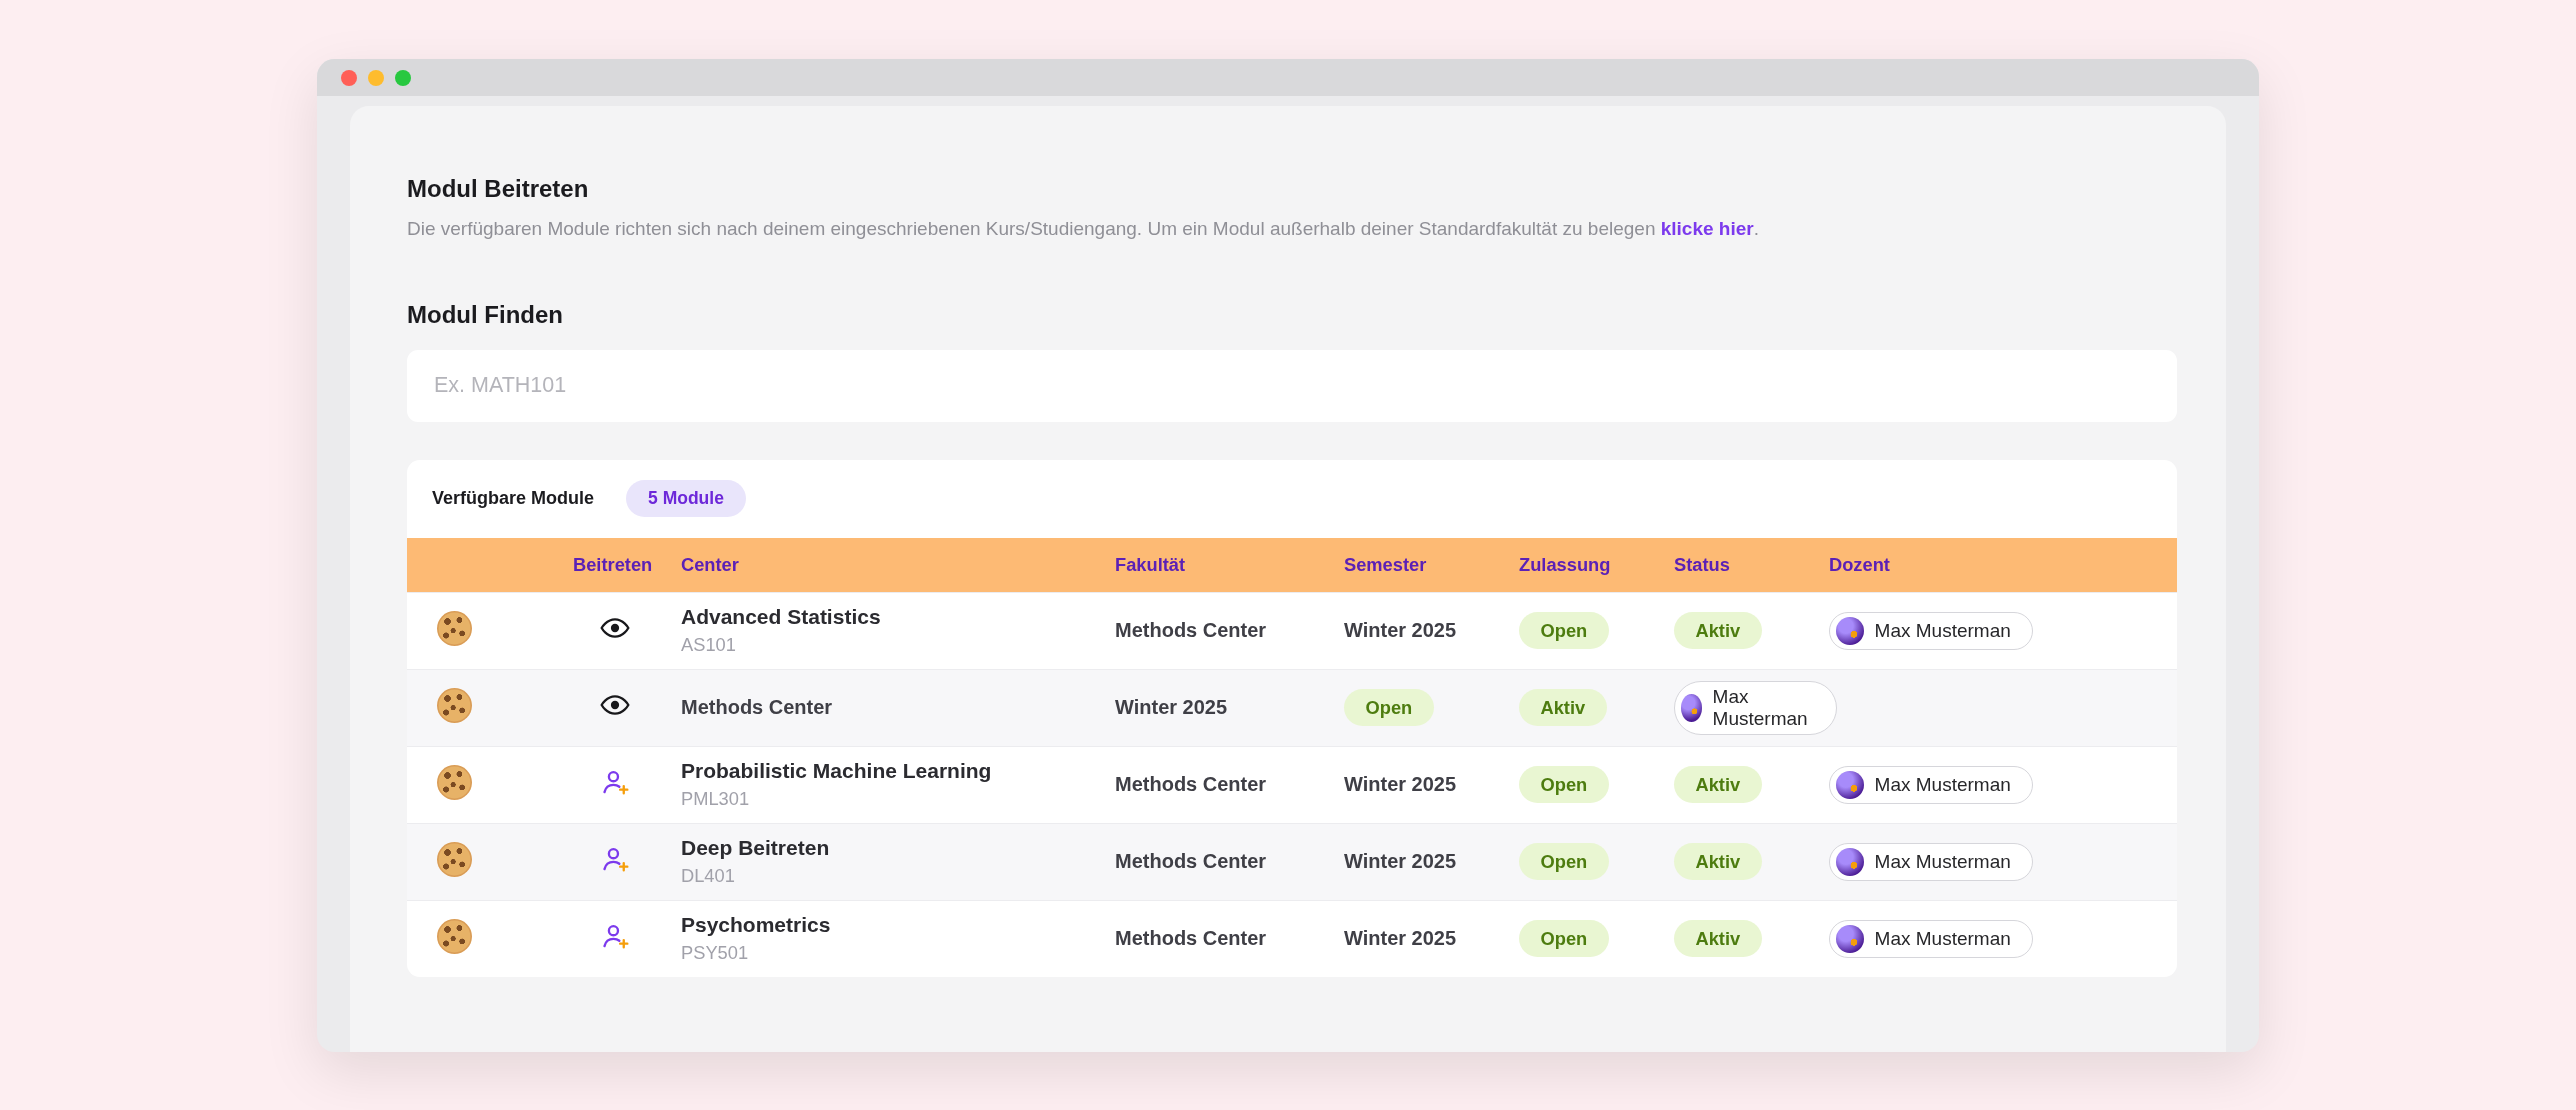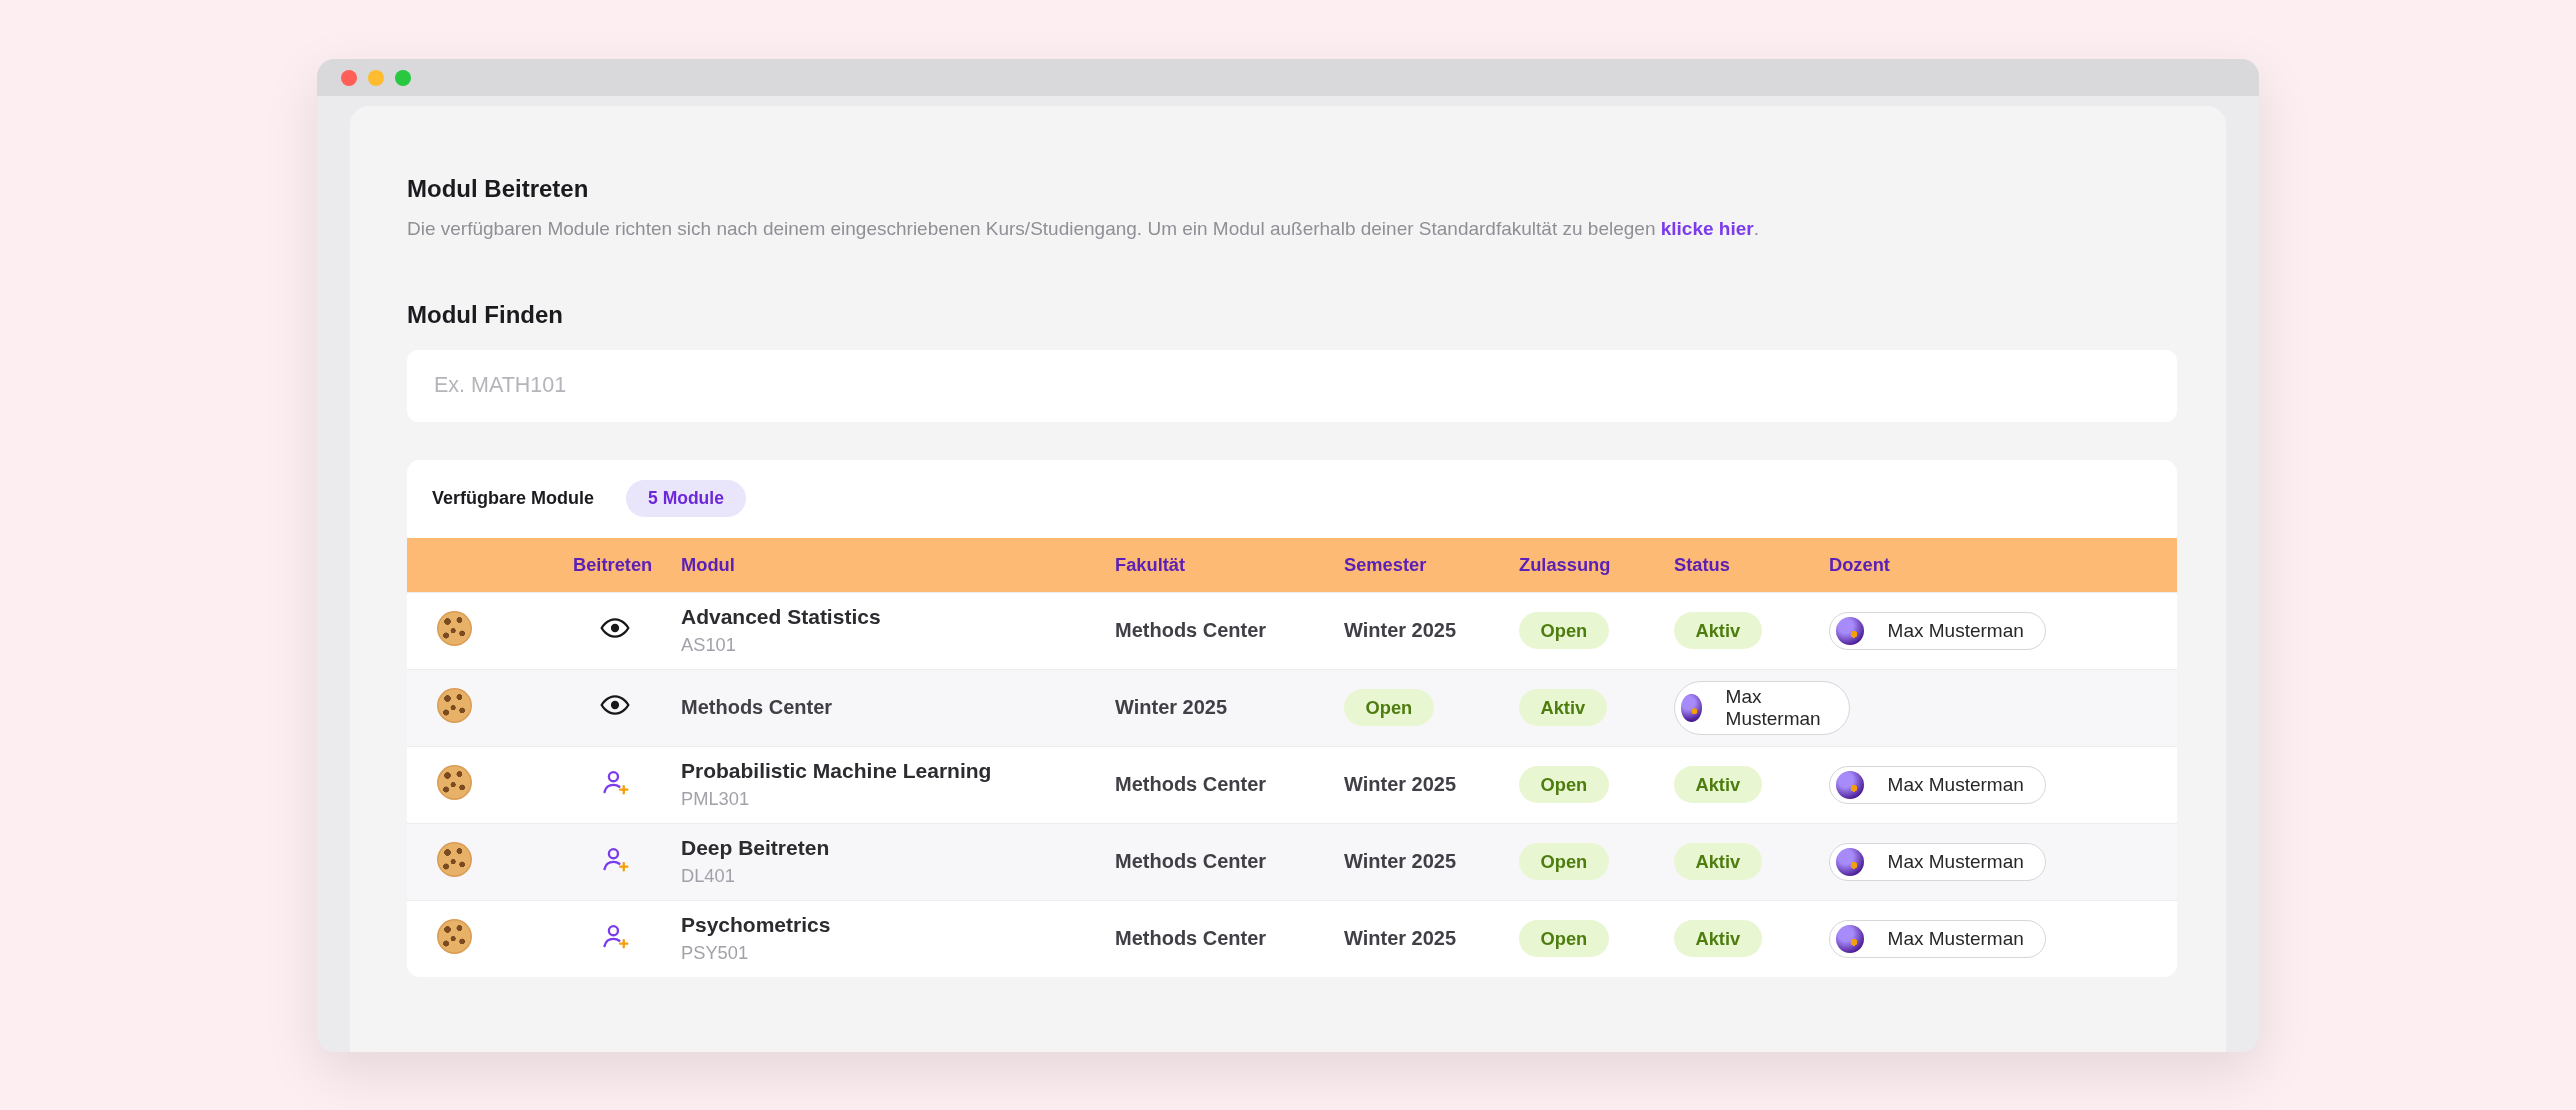--- a/index.html
+++ b/index.html
@@ -101,21 +101,21 @@
   .mname { font-size:21px; font-weight:600; color:#2b2b30; }
   .mcode { margin-top:4.8px; font-size:18.3px; color:#a1a1aa; }
   .cell-text { font-weight:700; color:#3f3f46; font-size:20px; }
 
   .pill {
     display:inline-block; padding:7.2px 21.5px; border-radius:796px;
     background:#e9f6d2; color:#4d7c0f; font-size:18.3px; font-weight:700;
   }
 
   .lect-chip {
-    display:inline-flex; align-items:center; gap:24px;
+    display:inline-flex; align-items:center; gap:11px;
     padding:4px 21px 4px 5.6px;
     border:1.6px solid #d6d6db; border-radius:796px; background:#fff;
     cursor:pointer;
   }
   .avatar {
     width:28px; height:28px; border-radius:50%;
     background:
       radial-gradient(circle at 64% 62%, #f59e0b 0 13%, transparent 14%),
       radial-gradient(circle at 35% 32%, #a78bfa 0 28%, #4c1d95 75%);
   }
@@ -143,21 +143,21 @@
 
     <div class="card">
       <div class="card-head">
         <span class="card-title">Verfügbare Module</span>
         <span class="badge">5 Module</span>
       </div>
 
       <div class="tgrid thead">
         <div></div>
         <div>Beitreten</div>
-        <div>Modul</div>
+        <div>Center</div>
         <div>Fakultät</div>
         <div>Semester</div>
         <div>Zulassung</div>
         <div>Status</div>
         <div>Dozent</div>
       </div>
 
       <div class="tgrid trow">
         <div class="cell-cookie"><span class="cookie"></span></div>
         <div class="cell-action">

